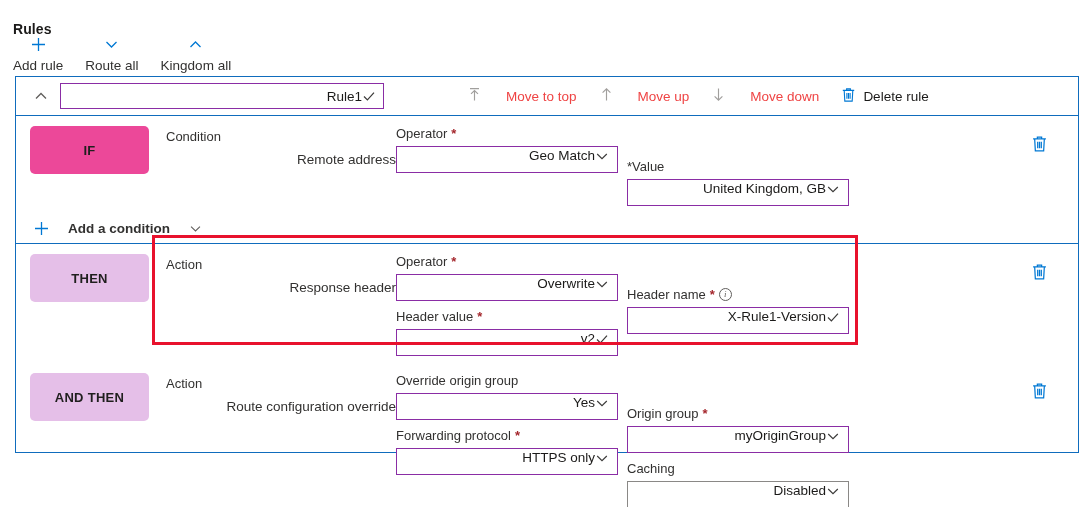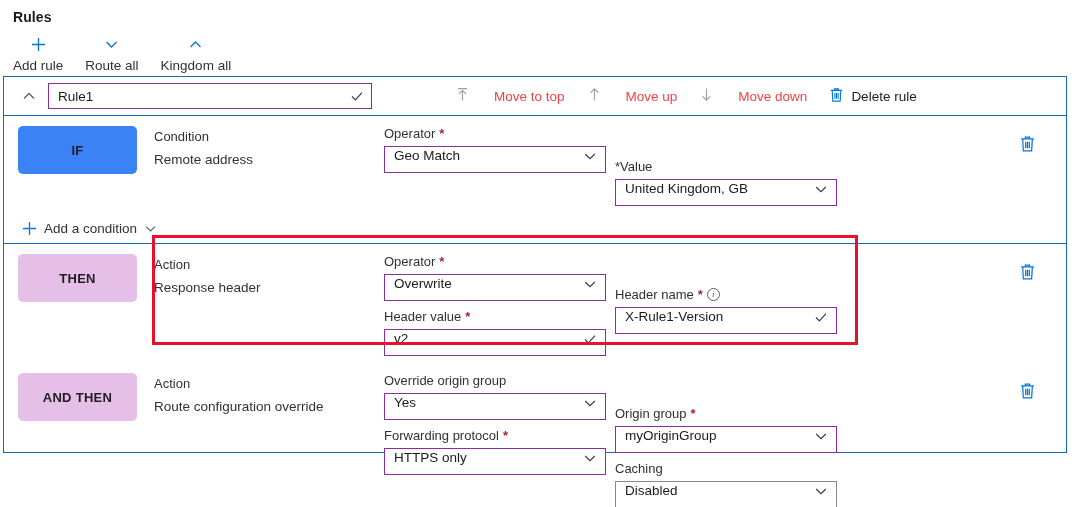--- a/index.html
+++ b/index.html
@@ -12,21 +12,21 @@
     color: #323130;
     font-size: 13.5px;
     overflow: hidden;
     position: relative;
   }
 
   
   .page-title {
     position: absolute;
     left: 13px;
-    top: 9px;
+    top: 21px;
     font-size: 14px;
     font-weight: 600;
     color: #1b1a19;
     letter-spacing: .1px;
   }
 
   
   .command-bar {
     position: absolute;
     left: 13px;
@@ -50,26 +50,27 @@
     color: #0078d4;
     display: inline-flex;
     align-items: center;
     justify-content: center;
   }
   .cmd .glyph svg { display: block; }
 
   
   .rule-card {
     position: absolute;
-    left: 3px;
+    left: 15px;
     top: 76px;
     width: 1064px;
     height: 377px;
     border: 1px solid #0f6cbd;
     background: #ffffff;
+    text-align: right;
   }
 
   
   .rule-header {
     height: 39px;
     border-bottom: 1px solid #0f6cbd;
     display: flex;
     align-items: center;
     padding: 0 0 0 14px;
     position: relative;
@@ -134,21 +135,21 @@
     height: 48px;
     border-radius: 5px;
     display: flex;
     align-items: center;
     justify-content: center;
     font-size: 13px;
     font-weight: 600;
     letter-spacing: .3px;
     color: #201f1e;
   }
-  .badge.green { background: #3b82f6; }
+  .badge.green { background: #ec4899; }
   .badge.purple { background: #e5bfe8; }
 
   .fields-col { flex: 1; display: flex; padding-top: 9px; }
 
   .col-action { width: 230px; flex: 0 0 230px; }
   .col-mid { width: 231px; flex: 0 0 231px; }
   .col-right { width: 231px; flex: 0 0 231px; margin-top: 33px; }
 
   .lbl {
     font-size: 13px;
@@ -205,27 +206,28 @@
     right: 30px;
     top: 19px;
     cursor: pointer;
     color: #0078d4;
   }
 
   
   .add-link {
     display: flex;
     align-items: center;
-    gap: 7px;
+    gap: 19px;
     font-size: 13.5px;
     color: #323130;
     cursor: pointer;
     padding-left: 18px;
     height: 30px;
     width: max-content;
+    font-weight: bold;
   }
   .add-link .plus { color: #0078d4; display: flex; }
   .add-link .chev { color: #605e5c; display: flex; }
 
   
   .annotation {
     position: absolute;
     left: 152px;
     top: 235px;
     width: 706px;

